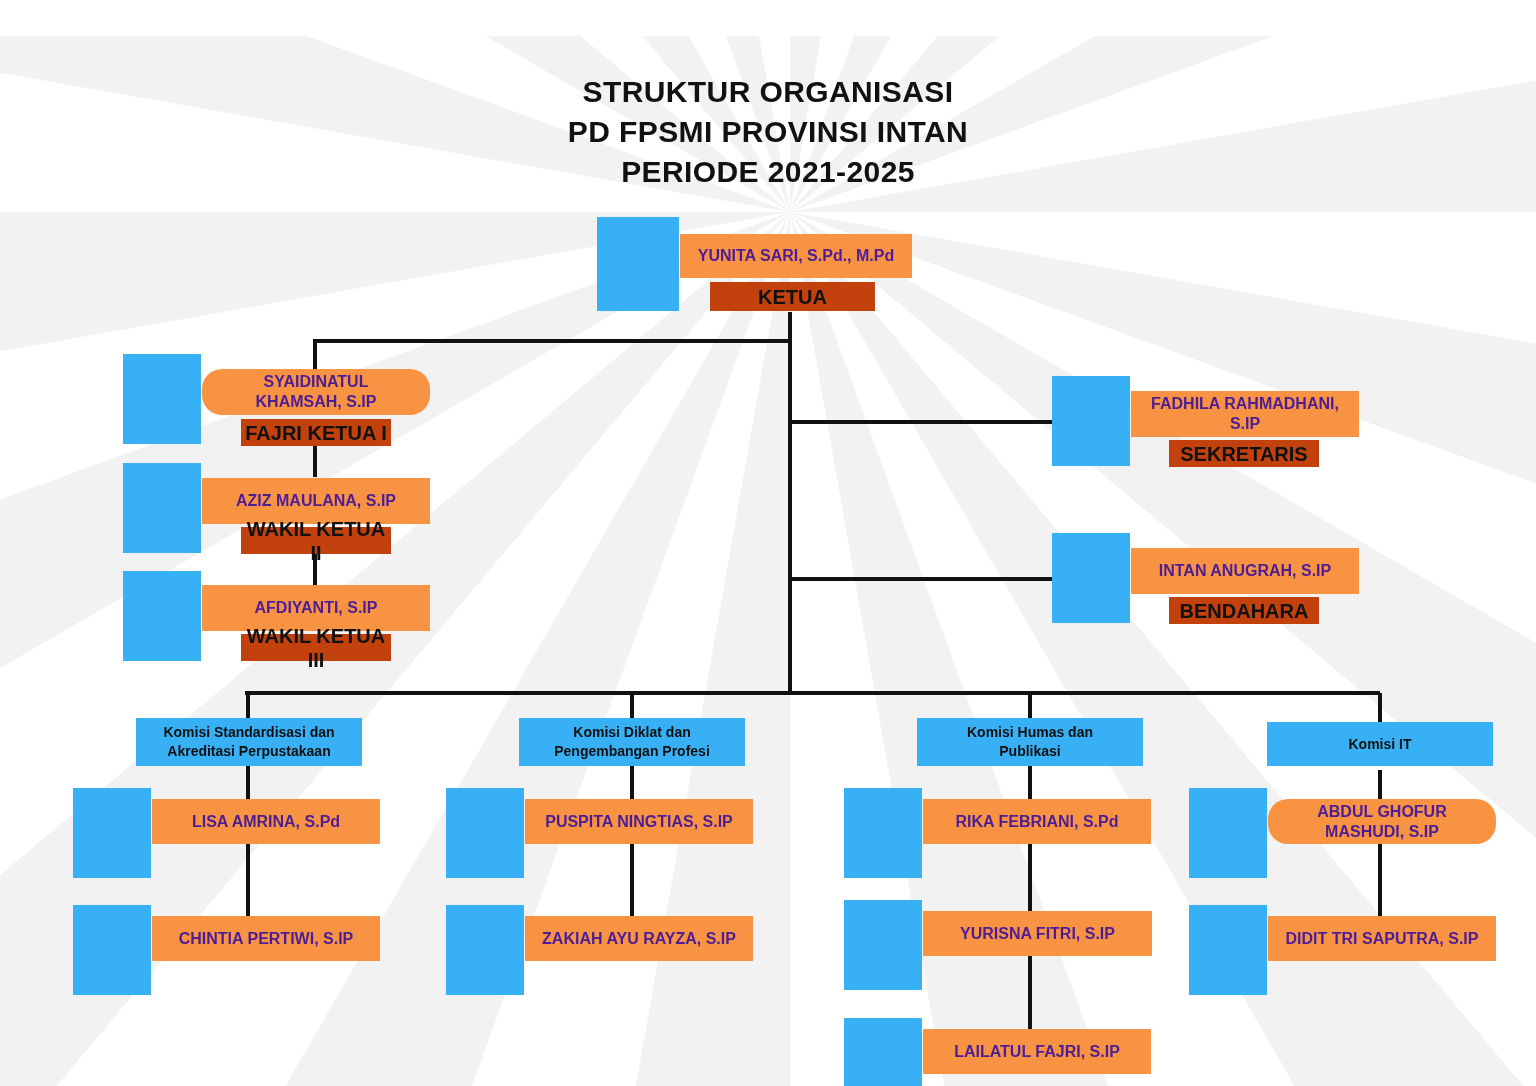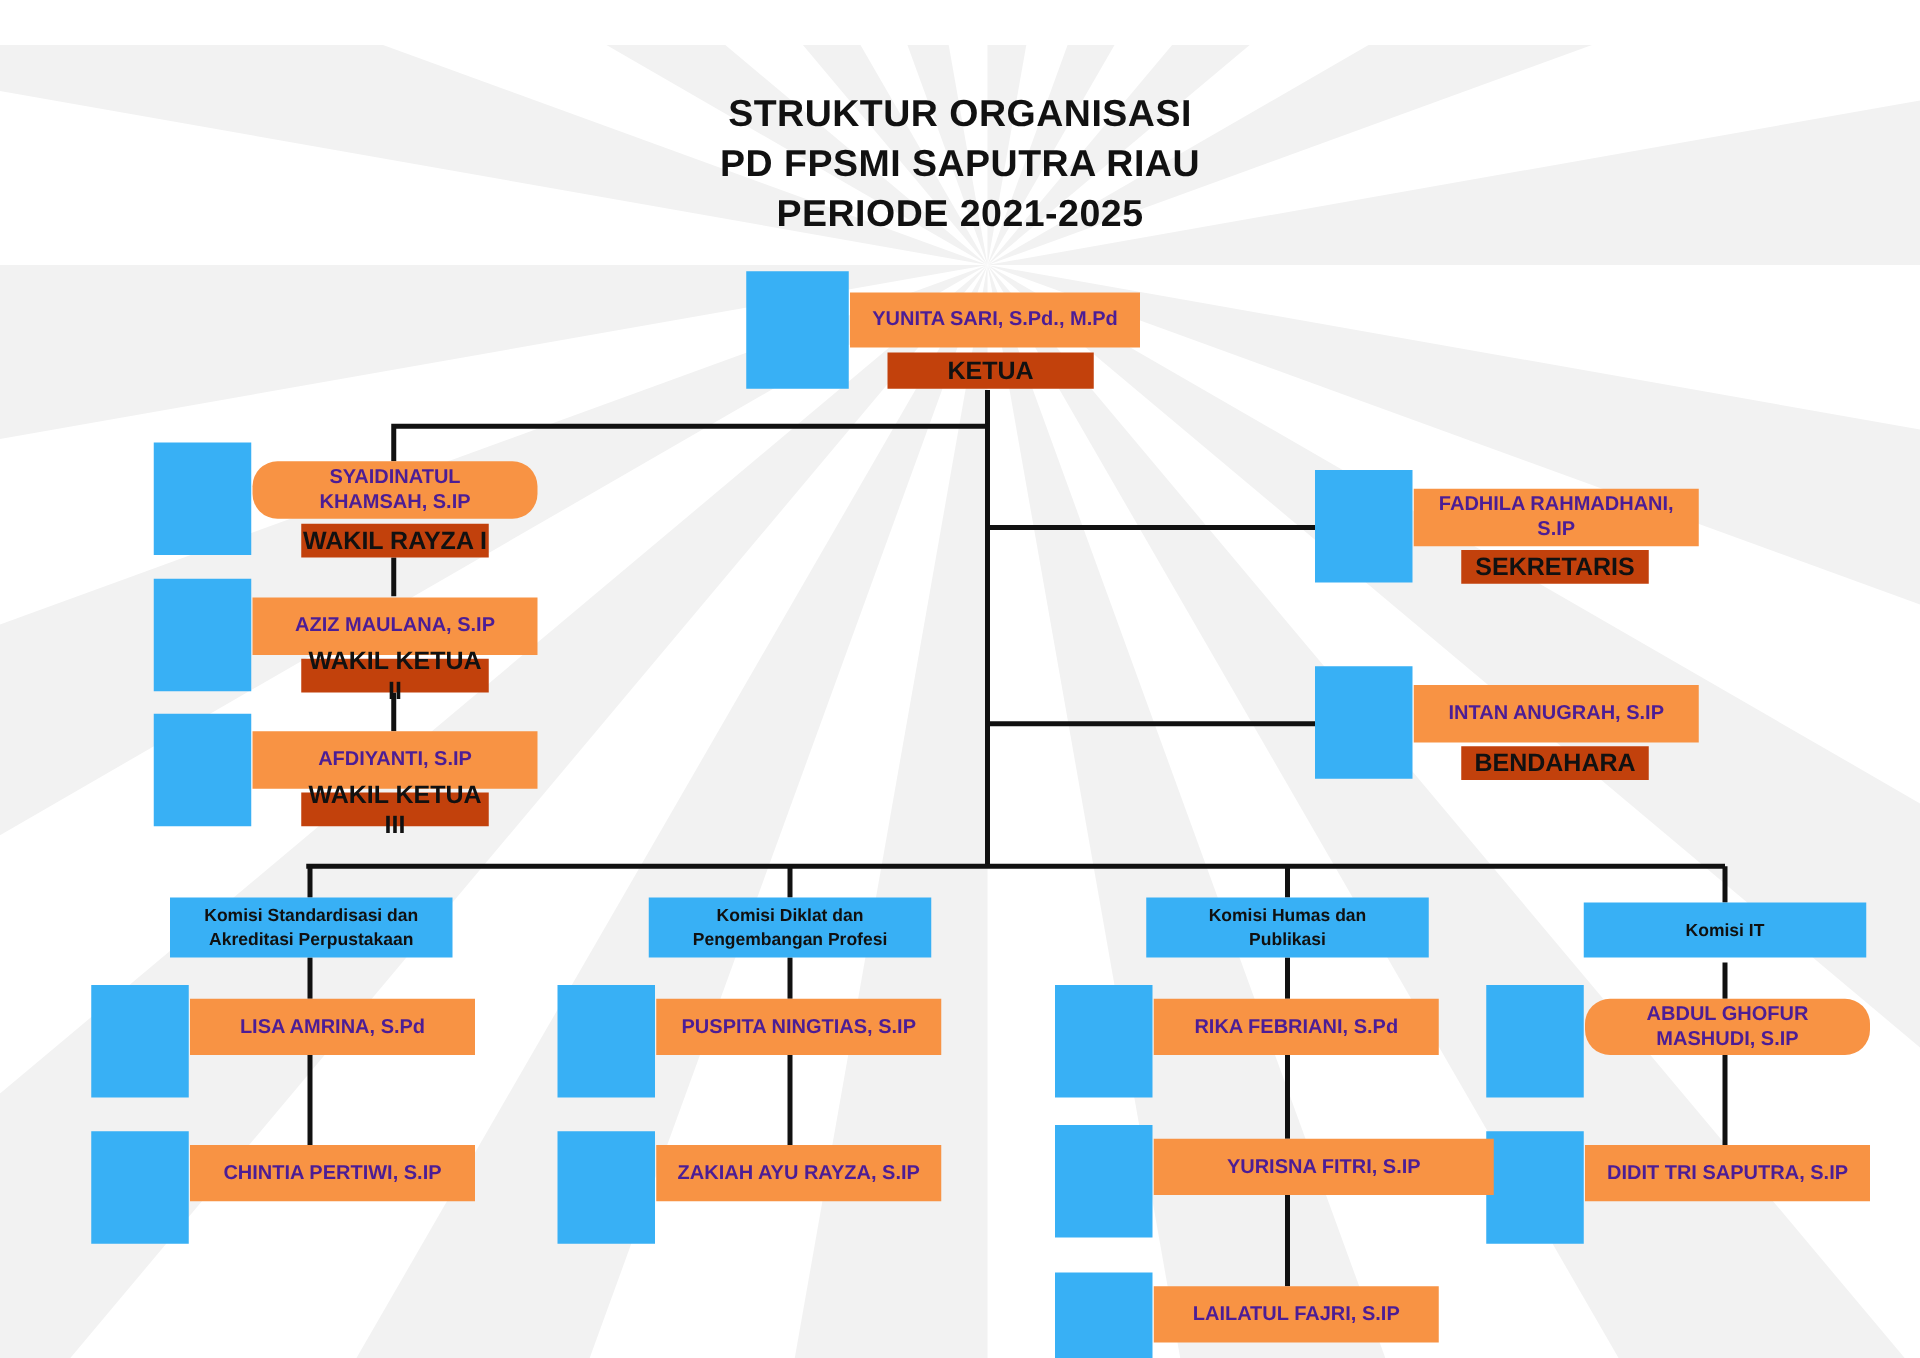--- a/index.html
+++ b/index.html
@@ -165,36 +165,36 @@
       <path d="M 1030 808 L 1030 875"></path>
       <path d="M 1030 920 L 1030 993"></path>
 
       <path d="M 1380 734 L 1380 763"></path>
       <path d="M 1380 808 L 1380 880"></path>
     </g>
   </svg>
 
   <div class="title-block">
     <div class="title-line">STRUKTUR ORGANISASI</div>
-    <div class="title-line">PD FPSMI SAPUTRA RIAU</div>
+    <div class="title-line">PD FPSMI PROVINSI INTAN</div>
     <div class="title-line">PERIODE 2021-2025</div>
   </div>
 
   <div class="photo" style="left:597px; top:181px; width:82px; height:94px;"></div>
   <div class="namebar" style="left:680px; top:198px; width:232px; height:44px;">YUNITA SARI, S.Pd., M.Pd</div>
   <div class="rolebar" style="left:710px; top:246px; width:165px; height:29px;">KETUA</div>
 
   <div class="photo" style="left:123px; top:318px; width:78px; height:90px;"></div>
   <div class="namebar two-line" style="left:202px; top:333px; width:228px; height:46px;">
     <span>
       <span>SYAIDINATUL</span><br>
       <span>KHAMSAH, S.IP</span>
     </span>
   </div>
-  <div class="rolebar" style="left:241px; top:383px; width:150px; height:27px;">WAKIL RAYZA I</div>
+  <div class="rolebar" style="left:241px; top:383px; width:150px; height:27px;">FAJRI KETUA I</div>
 
   <div class="photo" style="left:123px; top:427px; width:78px; height:90px;"></div>
   <div class="namebar" style="left:202px; top:442px; width:228px; height:46px;">AZIZ MAULANA, S.IP</div>
   <div class="rolebar" style="left:241px; top:491px; width:150px; height:27px;">WAKIL KETUA II</div>
 
   <div class="photo" style="left:123px; top:535px; width:78px; height:90px;"></div>
   <div class="namebar" style="left:202px; top:549px; width:228px; height:46px;">AFDIYANTI, S.IP</div>
   <div class="rolebar" style="left:241px; top:598px; width:150px; height:27px;">WAKIL KETUA III</div>
 
   <div class="photo" style="left:1052px; top:340px; width:78px; height:90px;"></div>
@@ -229,21 +229,21 @@
 
   <div class="commission" style="left:917px; top:682px; width:226px; height:48px;">
     <span>
       <span>Komisi Humas dan</span><br>
       <span>Publikasi</span>
     </span>
   </div>
   <div class="photo" style="left:844px; top:752px; width:78px; height:90px;"></div>
   <div class="namebar" style="left:923px; top:763px; width:228px; height:45px;">RIKA FEBRIANI, S.Pd</div>
   <div class="photo" style="left:844px; top:864px; width:78px; height:90px;"></div>
-  <div class="namebar" style="left:923px; top:875px; width:272px; height:45px;">YURISNA FITRI, S.IP</div>
+  <div class="namebar" style="left:923px; top:875px; width:229px; height:45px;">YURISNA FITRI, S.IP</div>
   <div class="photo" style="left:844px; top:982px; width:78px; height:90px;"></div>
   <div class="namebar" style="left:923px; top:993px; width:228px; height:45px;">LAILATUL FAJRI, S.IP</div>
 
   <div class="commission" style="left:1267px; top:686px; width:226px; height:44px;">
     <span>Komisi IT</span>
   </div>
   <div class="photo" style="left:1189px; top:752px; width:78px; height:90px;"></div>
   <div class="namebar two-line" style="left:1268px; top:763px; width:228px; height:45px;">
     <span>
       <span>ABDUL GHOFUR</span><br>

